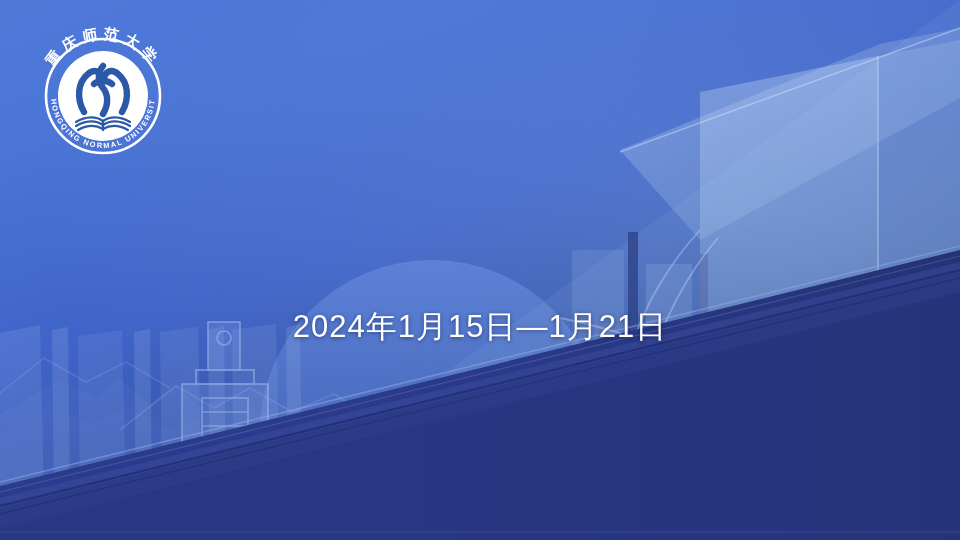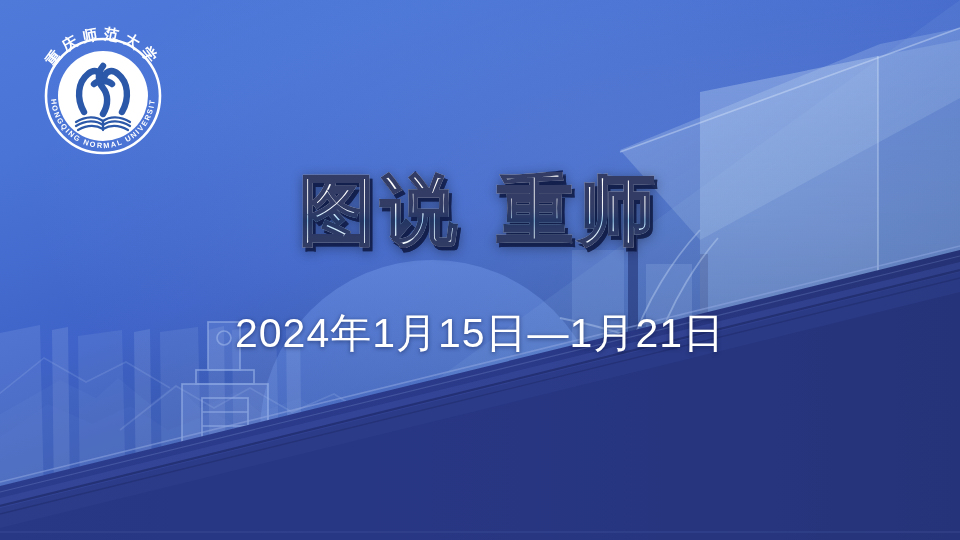--- a/index.html
+++ b/index.html
@@ -26,21 +26,21 @@
     -webkit-background-clip:text;background-clip:text;color:transparent;
     -webkit-text-stroke:2px rgba(14,26,74,.85);
     paint-order:stroke fill;
     filter:drop-shadow(3px 4px 0 rgba(9,18,58,.78)) drop-shadow(0 2px 6px rgba(0,0,0,.35));
   }
   .title .gap{display:inline-block;width:34px;}
 
   
   .date{
     position:absolute;left:0;right:0;top:306px;text-align:center;
-    color:#ffffff;font-size:41px;font-weight:400;letter-spacing:1px;
+    color:#ffffff;font-size:31px;font-weight:400;letter-spacing:1px;
     text-shadow:0 1px 4px rgba(10,20,60,.55);
   }
 </style>
 </head>
 <body>
 
 <div class="stage">
 
   <svg class="layer nosel" viewBox="0 0 960 540" preserveAspectRatio="none" xmlns="http://www.w3.org/2000/svg">
     <defs>
@@ -196,19 +196,16 @@
       </g>
       <g stroke="#2b58a8" stroke-width="2.3" fill="none" stroke-linecap="round">
         <path d="M48,96 C58,90 68,90 75,95 C82,90 92,90 102,96"></path>
         <path d="M48,100 C58,94 68,94 75,99 C82,94 92,94 102,100"></path>
         <path d="M50,104 C59,99 68,99 75,103 C82,99 91,99 100,104"></path>
         <line x1="75" y1="95" x2="75" y2="104"></line>
       </g>
     </svg>
   </div>
 
-  <div class="title">
-    <span>图说</span><span class="gap"></span><span>重师</span>
-  </div>
 
   <div class="date">2024年1月15日—1月21日</div>
 
 </div>
 
 </body></html>

